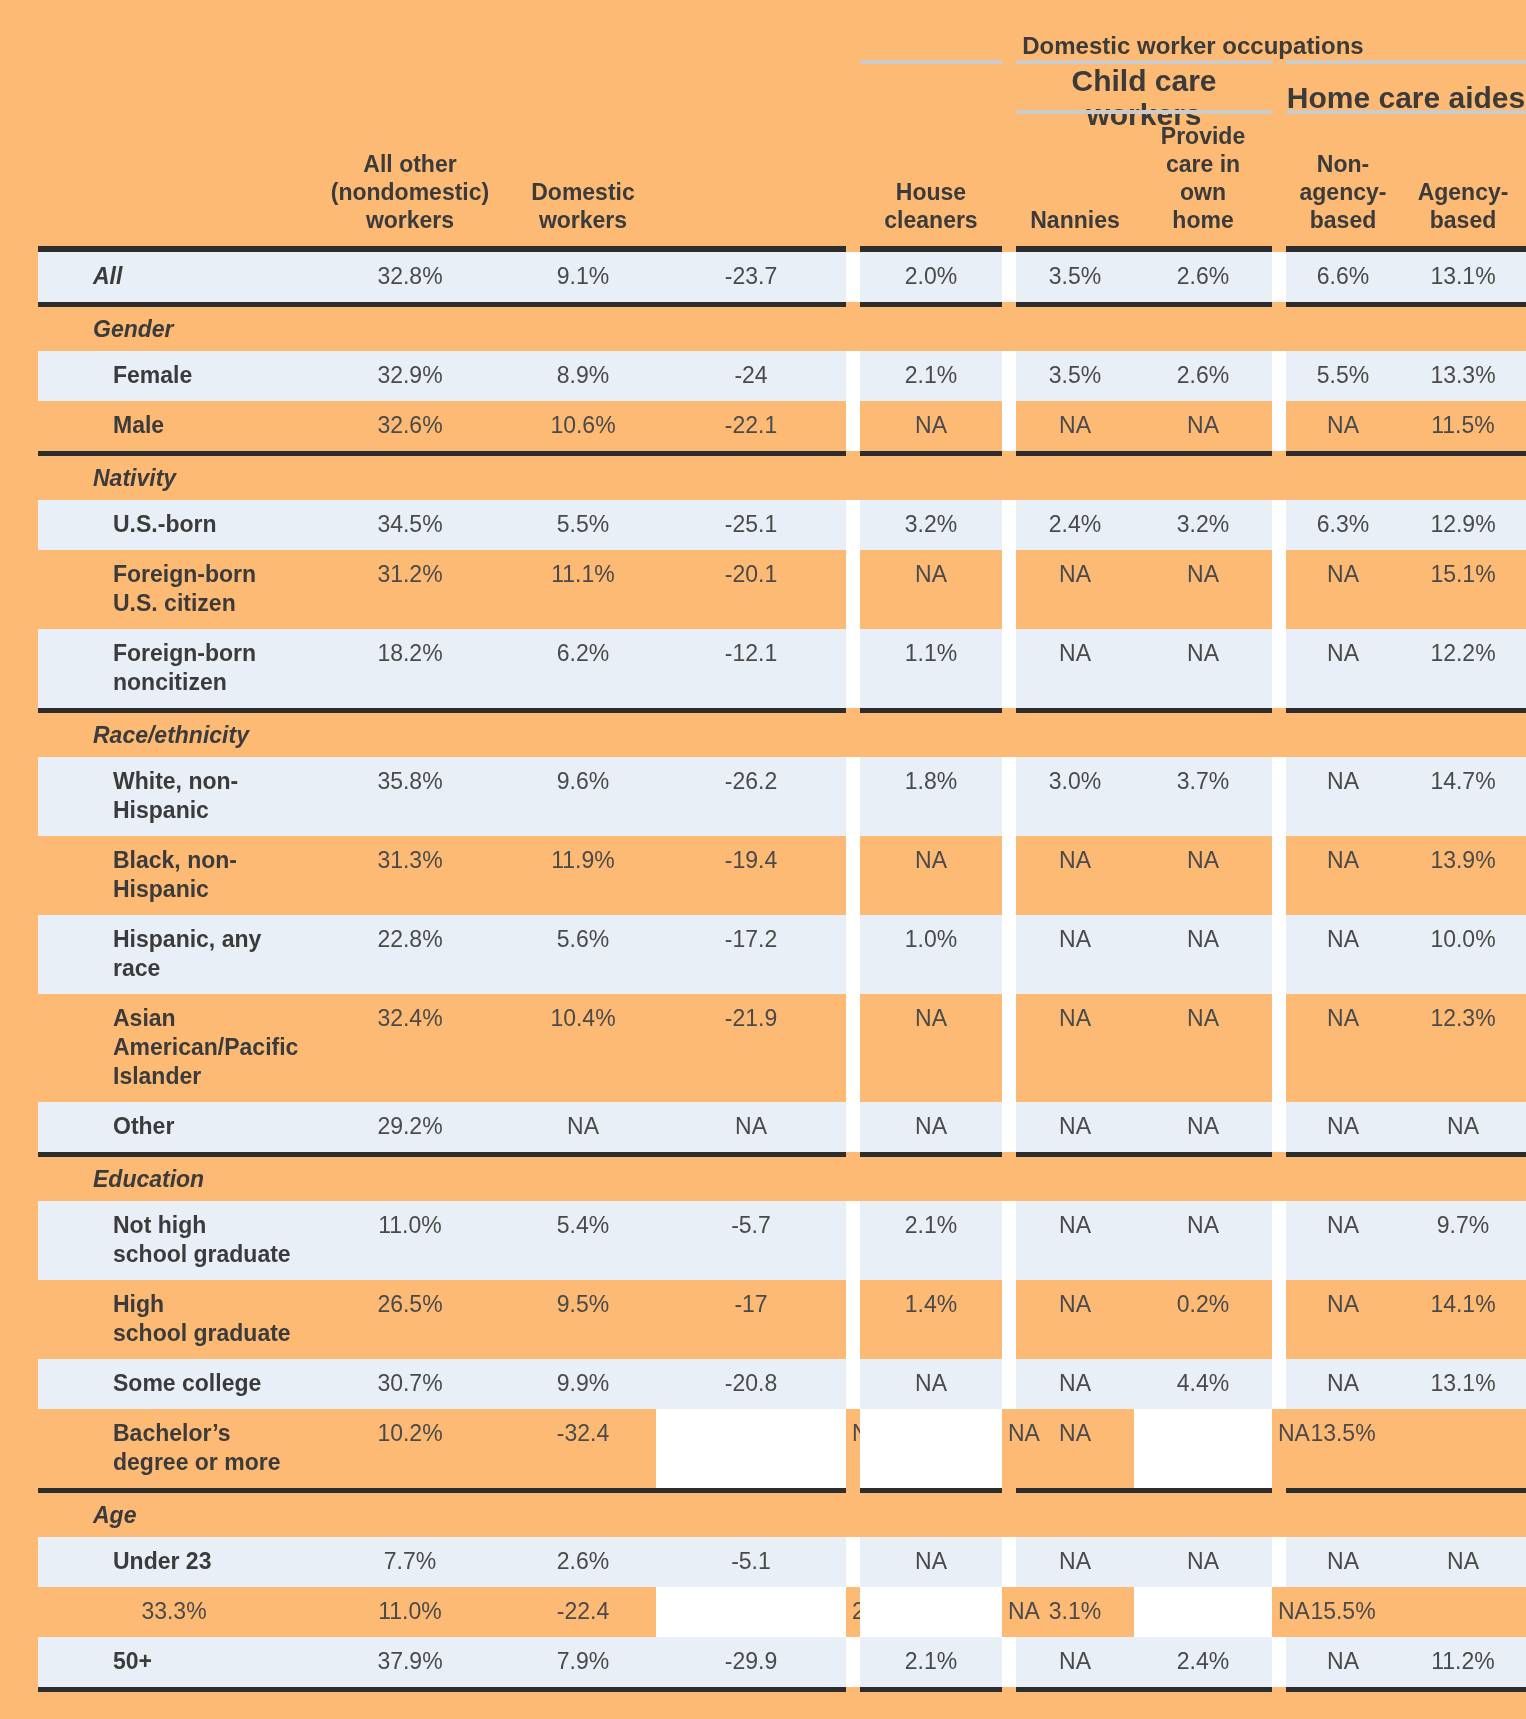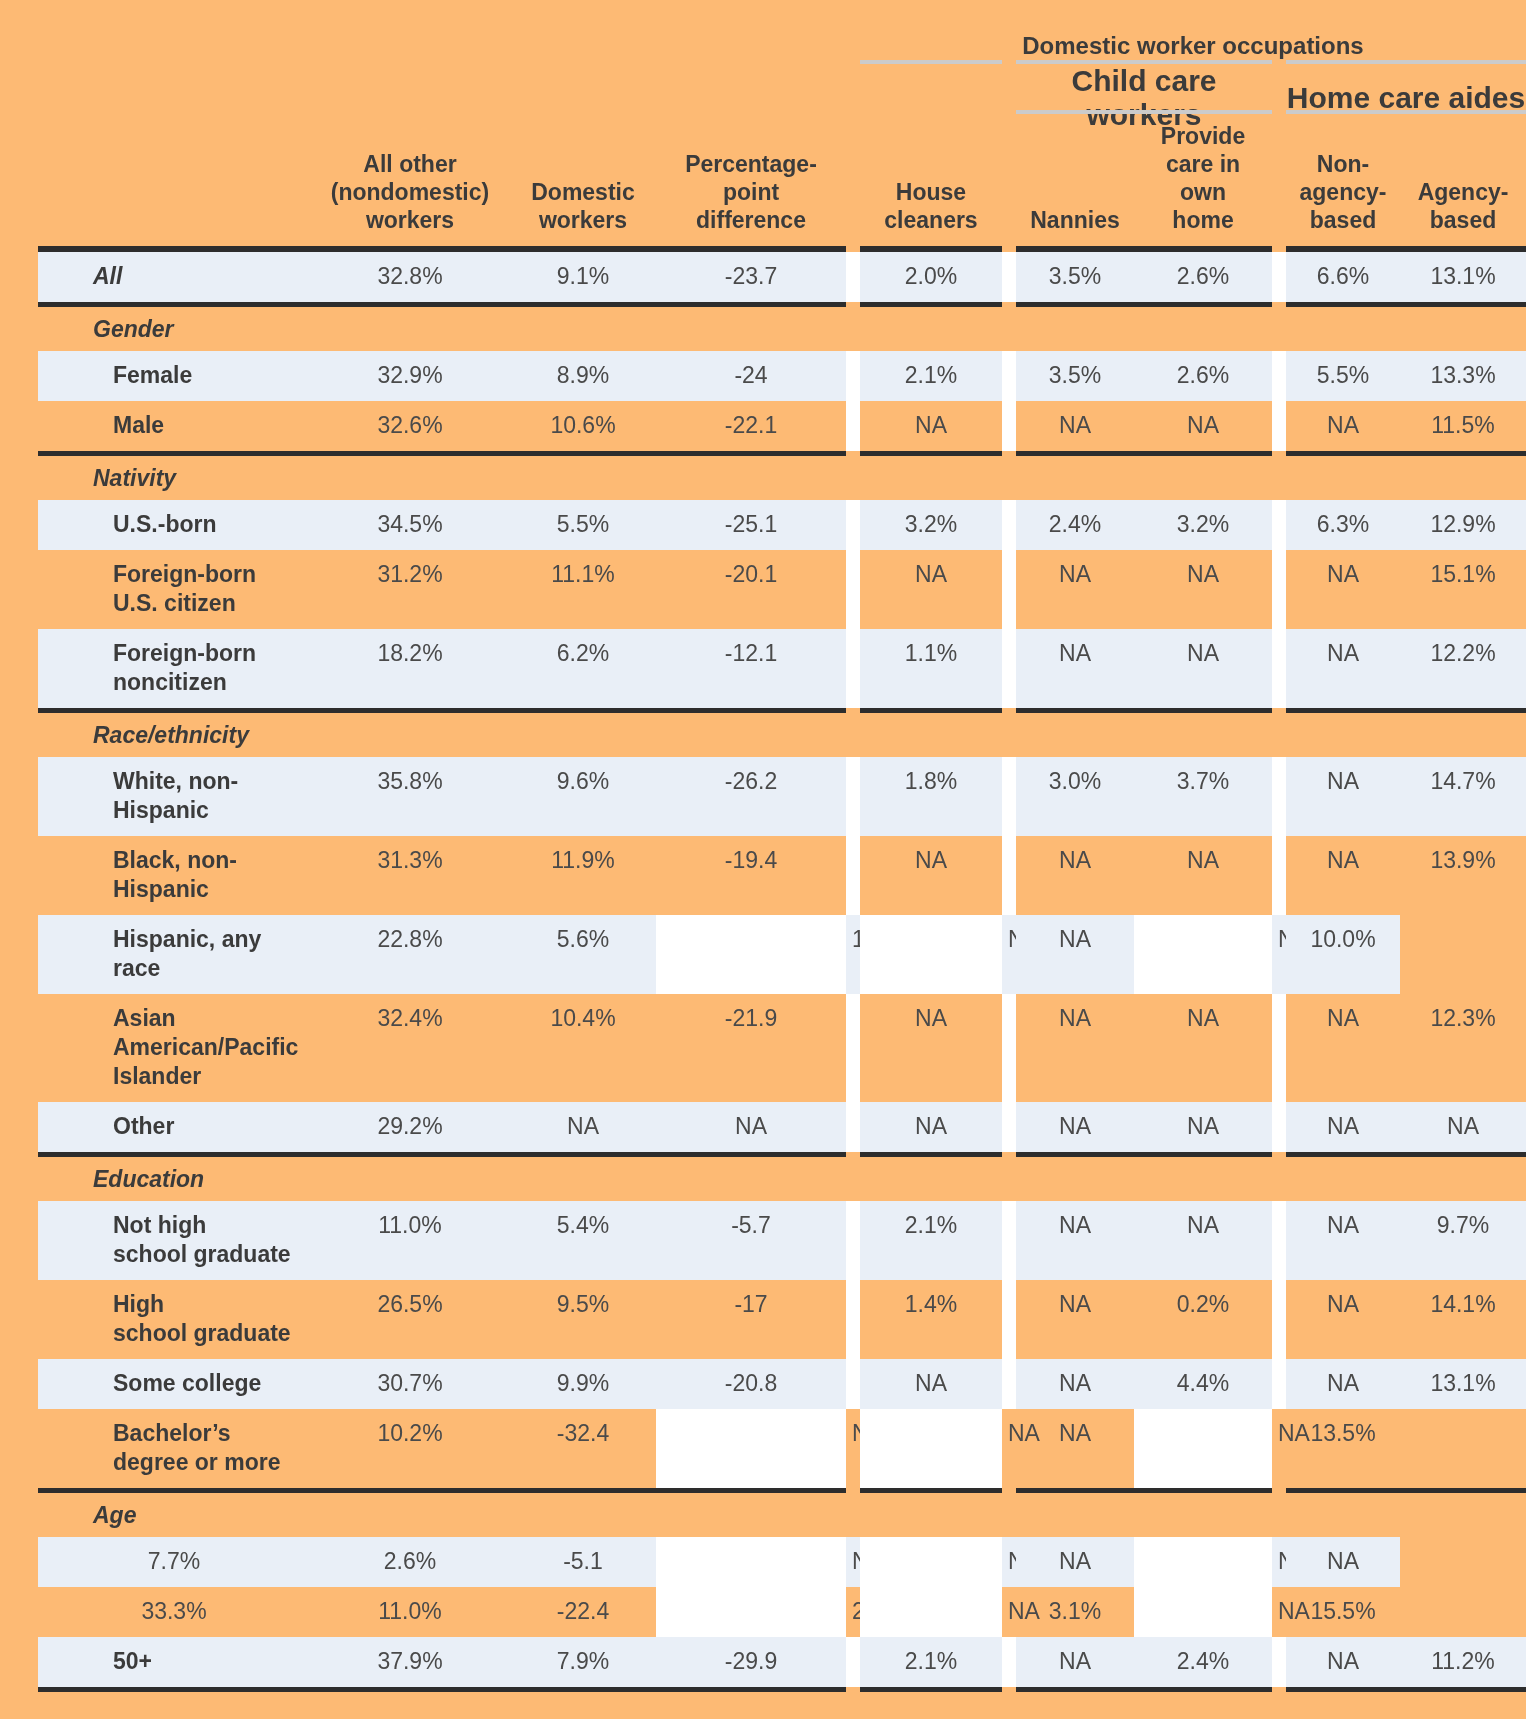--- a/index.html
+++ b/index.html
@@ -88,23 +88,20 @@
     <div class="rule-seg gc-child"></div>
     <div class="rule-seg gc-home"></div>
   </div>
 
   <div class="grid-row colhead-row">
     <div class="colhead gc-c1">All other
 (nondomestic)
 workers</div>
     <div class="colhead gc-c2">Domestic
 workers</div>
-    <div class="colhead gc-c3">Percentage-
-point
-difference</div>
     <div class="colhead gc-c4">House
 cleaners</div>
     <div class="colhead gc-c5">Nannies</div>
     <div class="colhead gc-c6">Provide
 care in
 own
 home</div>
     <div class="colhead gc-c7">Non-
 agency-
 based</div>
@@ -260,20 +257,21 @@
         <div class="cell value-cell">NA</div>
         <div class="cell gap-cell"></div>
         <div class="cell value-cell">NA</div>
         <div class="cell value-cell">13.9%</div>
       </div>
       <div class="grid-row data-row striped">
         <div class="cell label-cell">Hispanic, any
 race</div>
         <div class="cell value-cell">22.8%</div>
         <div class="cell value-cell">5.6%</div>
+        <div class="cell value-cell">-17.2</div>
         <div class="cell gap-cell"></div>
         <div class="cell value-cell">1.0%</div>
         <div class="cell gap-cell"></div>
         <div class="cell value-cell">NA</div>
         <div class="cell value-cell">NA</div>
         <div class="cell gap-cell"></div>
         <div class="cell value-cell">NA</div>
         <div class="cell value-cell">10.0%</div>
       </div>
       <div class="grid-row data-row">
@@ -376,20 +374,21 @@
       <div class="grid-row rule-dark-row section">
         <div class="rule-seg gc-left"></div>
         <div class="rule-seg gc-house"></div>
         <div class="rule-seg gc-child"></div>
         <div class="rule-seg gc-home"></div>
       </div>
       <div class="grid-row section-row">
         <div class="section-label">Age</div>
       </div>
       <div class="grid-row data-row striped">
+        <div class="cell label-cell">Under 23</div>
         <div class="cell value-cell">7.7%</div>
         <div class="cell value-cell">2.6%</div>
         <div class="cell value-cell">-5.1</div>
         <div class="cell gap-cell"></div>
         <div class="cell value-cell">NA</div>
         <div class="cell gap-cell"></div>
         <div class="cell value-cell">NA</div>
         <div class="cell value-cell">NA</div>
         <div class="cell gap-cell"></div>
         <div class="cell value-cell">NA</div>

